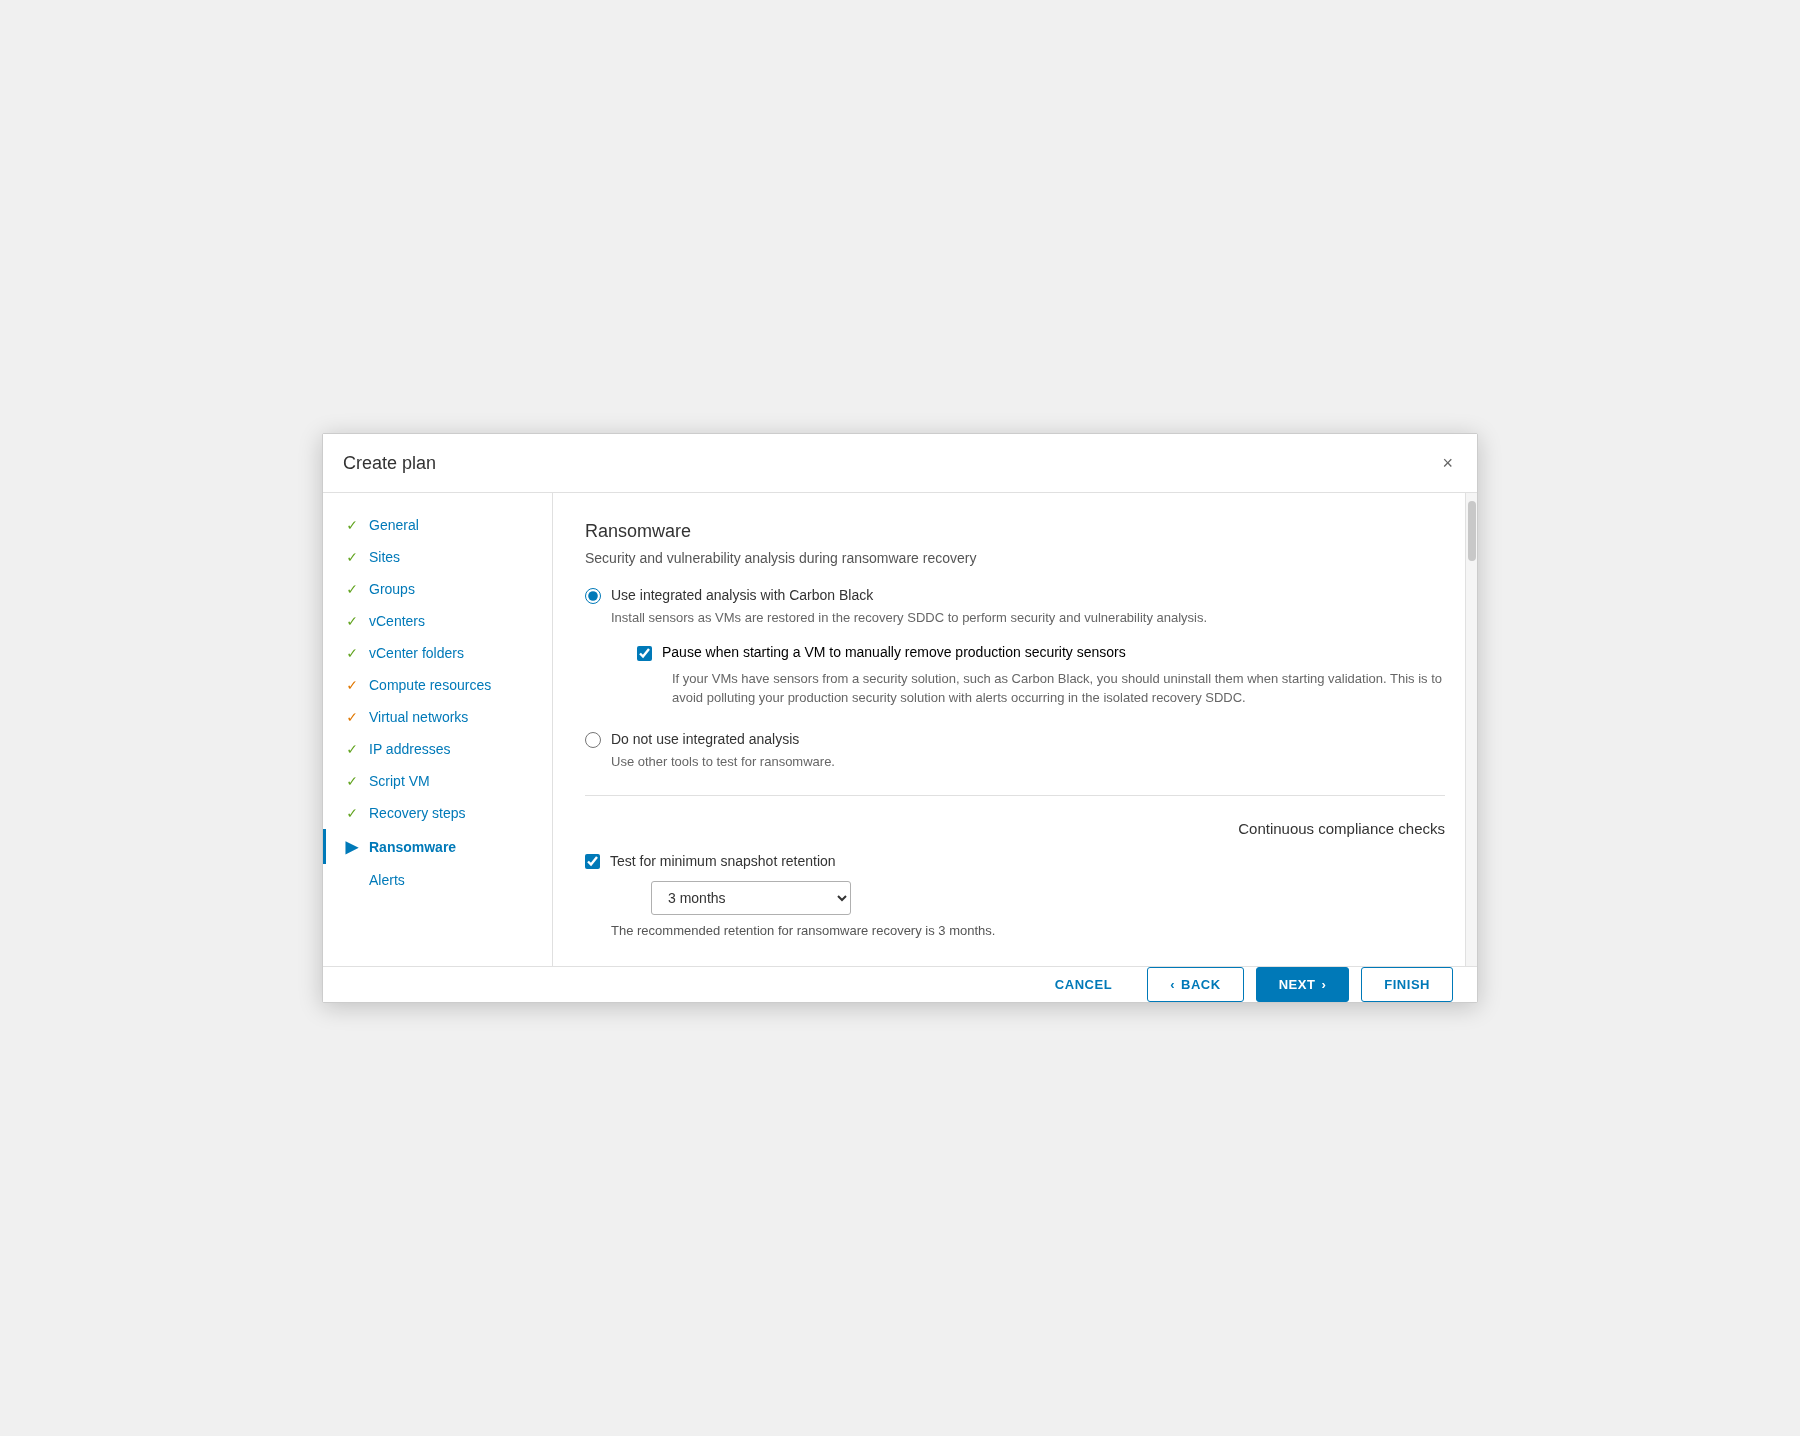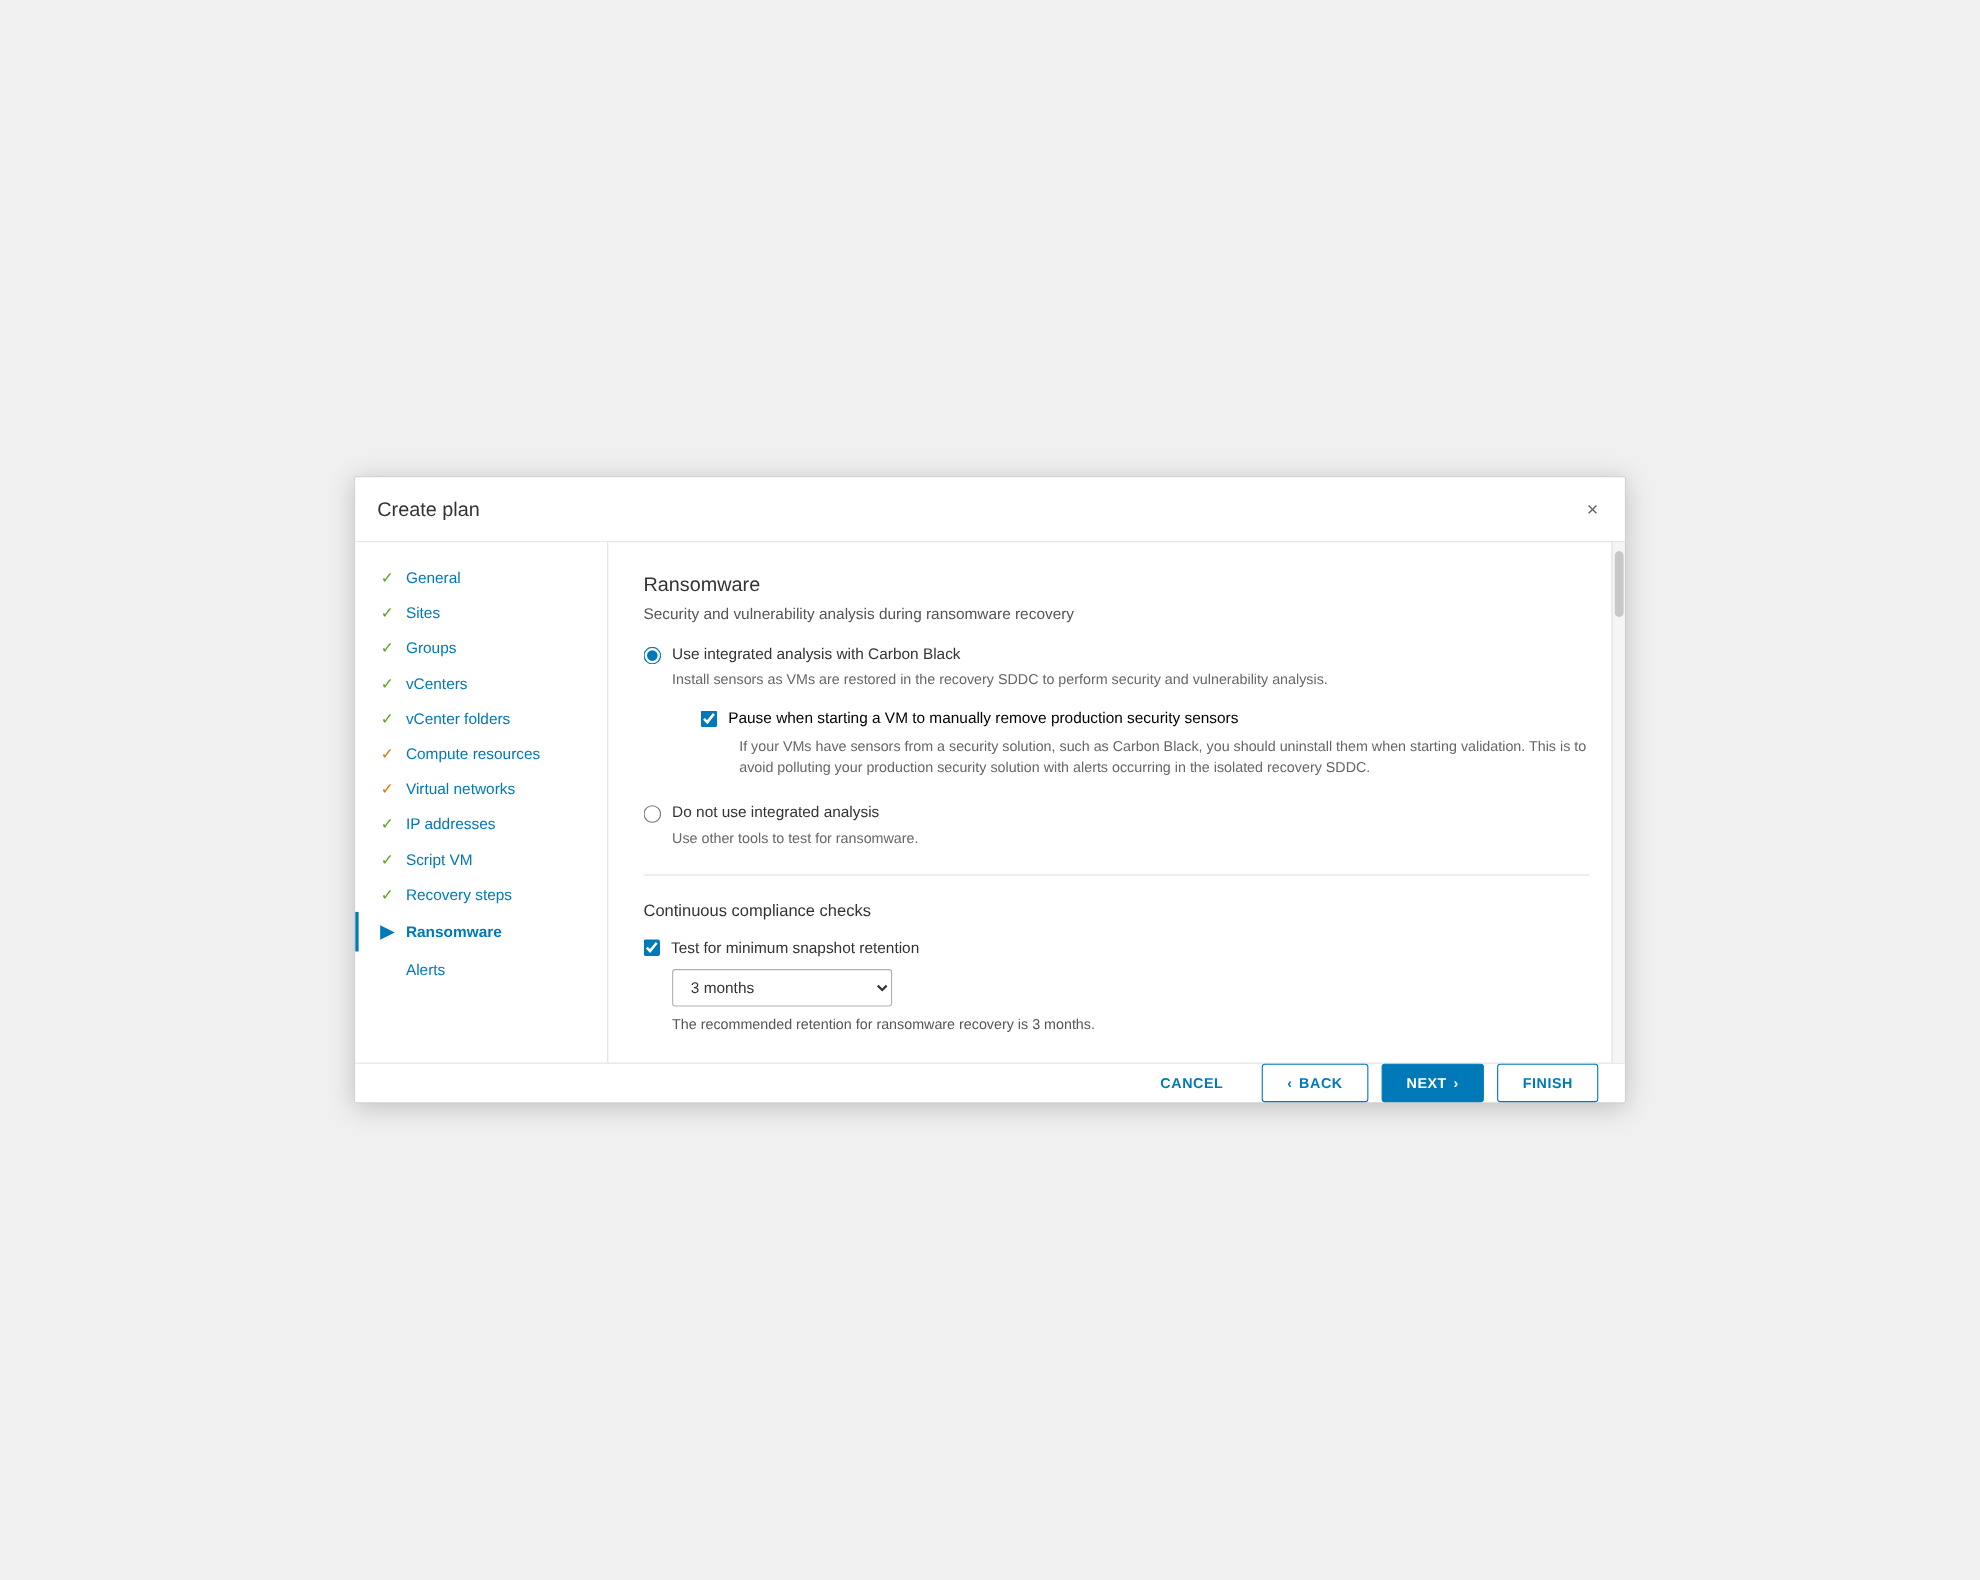--- a/index.html
+++ b/index.html
@@ -178,20 +178,21 @@
       border: none;
       border-top: 1px solid #e0e0e0;
       margin: 24px 0;
     }
 
     .compliance-title {
       font-size: 15px;
       font-weight: 400;
       color: #333;
       margin-bottom: 16px;
+      text-align: right;
     }
 
     .compliance-checkbox-row {
       display: flex;
       align-items: center;
       gap: 10px;
       margin-bottom: 12px;
     }
 
     .compliance-checkbox-row input[type="checkbox"] {
@@ -216,20 +217,21 @@
     .retention-select {
       width: 200px;
       padding: 7px 12px;
       font-size: 14px;
       border: 1px solid #b0b0b0;
       border-radius: 3px;
       background: #fff;
       color: #333;
       appearance: auto;
       cursor: pointer;
+      margin-left: 40px;
     }
 
     .retention-note {
       font-size: 13px;
       color: #555;
       margin-left: 26px;
       margin-top: 6px;
     }
 
     .dialog-footer {

